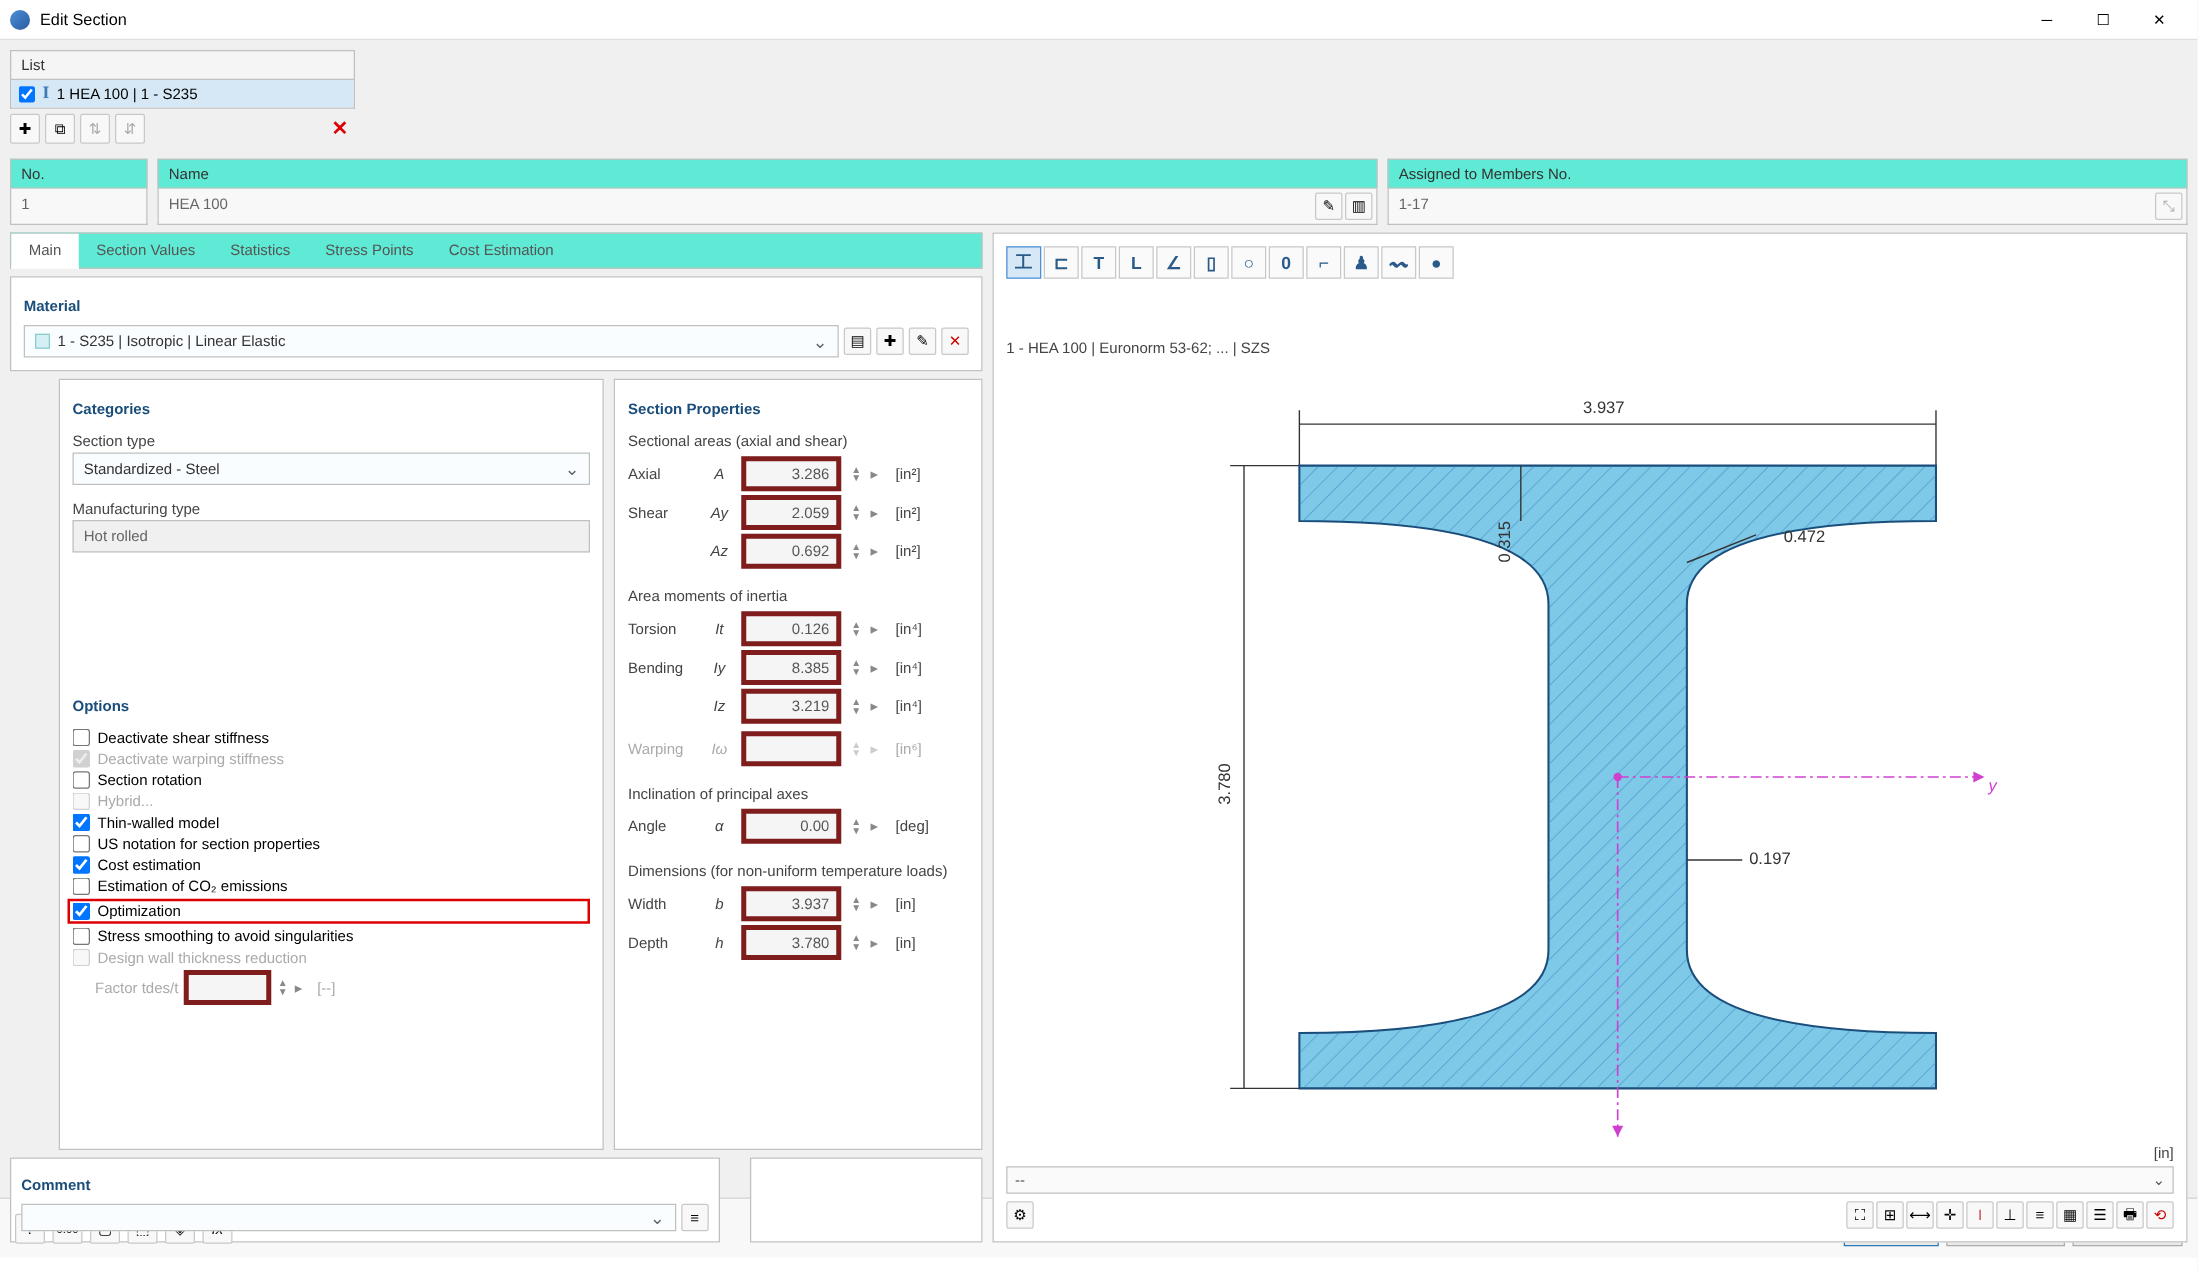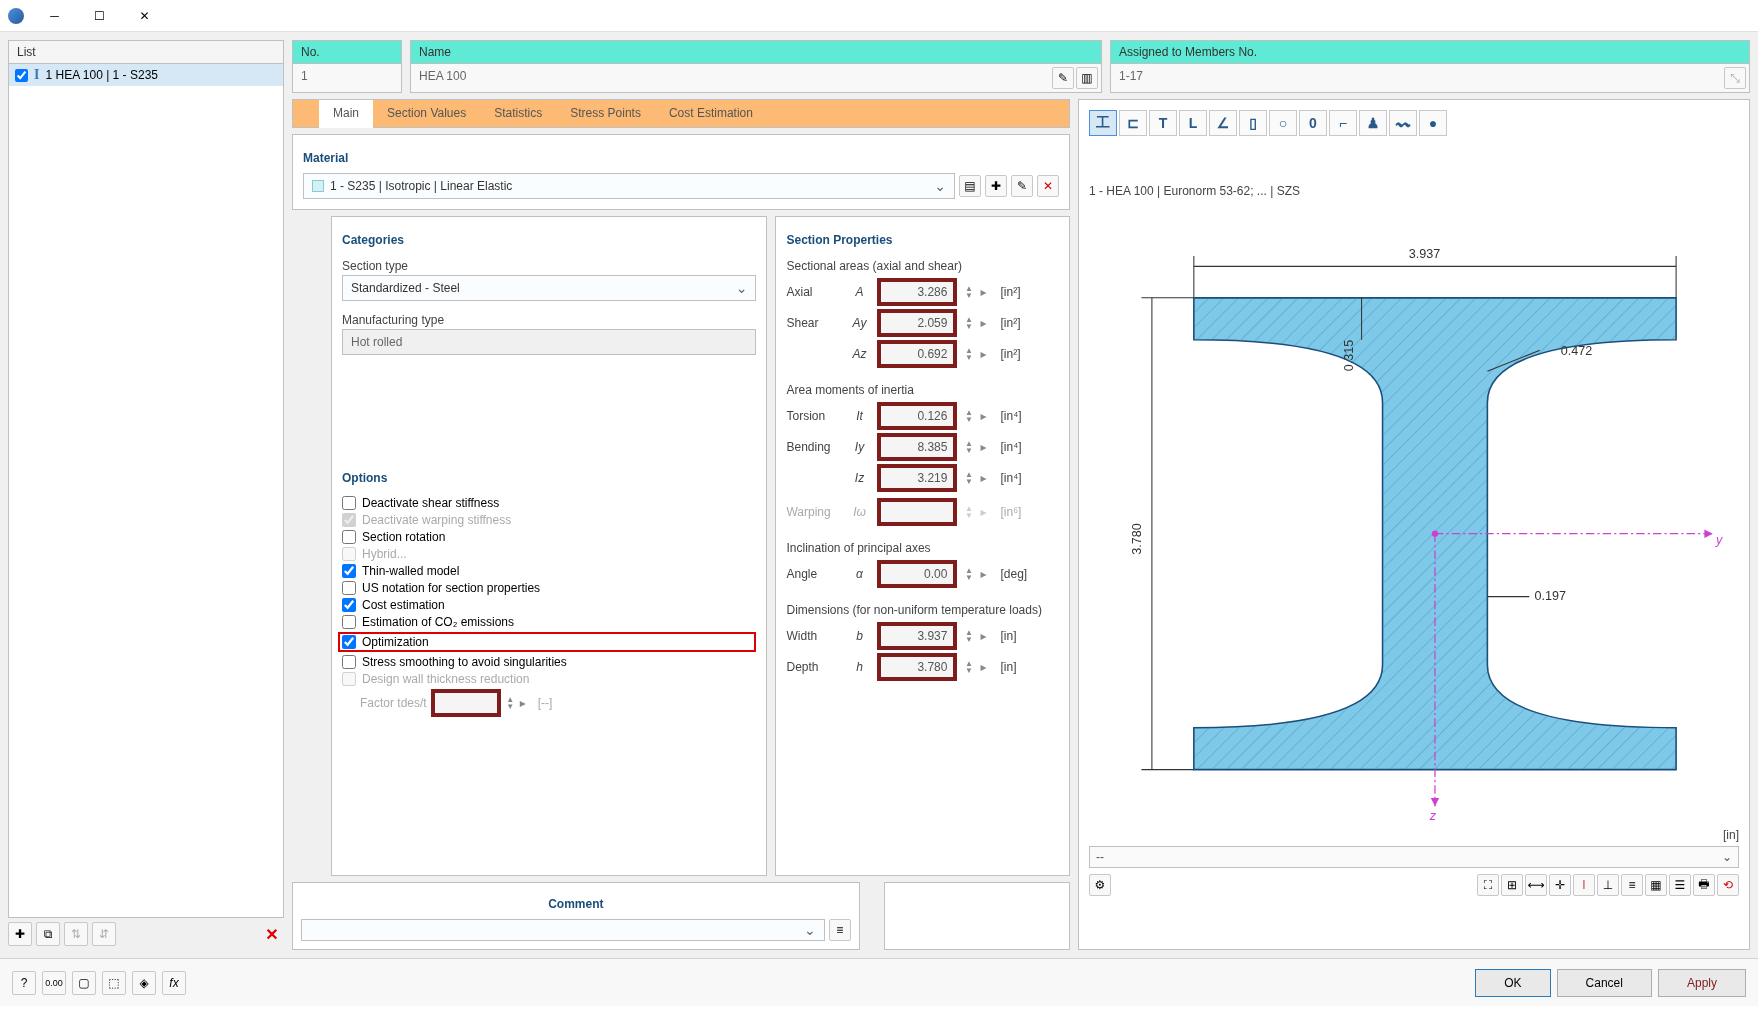--- a/index.html
+++ b/index.html
@@ -3,21 +3,21 @@
 <meta charset="utf-8">
 <style>
 * { box-sizing: border-box; margin: 0; padding: 0; font-family: "Segoe UI", Tahoma, sans-serif; font-size: 12px; }
 body { background: #fff; width: 1758px; height: 1030px; overflow: hidden; }
 
 .titlebar { height: 32px; display: flex; align-items: center; padding: 0 8px; border-bottom: 1px solid #e0e0e0; }
 .titlebar .icon { width: 16px; height: 16px; margin-right: 8px; background: linear-gradient(135deg,#4a90d9,#2c5aa0); border-radius: 50%; }
 .titlebar .title { flex: 1; font-size: 13px; }
 .titlebar .win-btn { width: 45px; height: 28px; display: flex; align-items: center; justify-content: center; cursor: pointer; }
 
-.content { display: flex; height: 926px; padding: 8px; gap: 8px; background: #f0f0f0; }
+.content { display: flex; height: 926px; padding: 8px; gap: 8px; background: #f0f0f0; flex-direction: column; }
 
 .list-panel { width: 276px; display: flex; flex-direction: column; }
 .panel-header { background: #f5f5f5; border: 1px solid #c0c0c0; padding: 4px 8px; font-size: 12px; color: #333; }
 .list-body { flex: 1; background: #fff; border: 1px solid #c0c0c0; border-top: none; }
 .list-item { display: flex; align-items: center; padding: 3px 6px; background: #d6e8f5; cursor: pointer; gap: 6px;}
 .i-icon { color: #3a7ab8; font-weight: bold; font-family: serif; font-size: 14px; }
 .list-toolbar { display: flex; gap: 4px; padding: 4px 0; align-items: center;}
 .tool-btn { width: 24px; height: 24px; border: 1px solid #c8c8c8; background: #f8f8f8; display:flex;align-items:center;justify-content:center;cursor:pointer;border-radius:2px;}
 .tool-btn.red { color: #d00; font-weight: bold; border:none;background:transparent;font-size:16px;}
 
@@ -26,21 +26,21 @@
 .top-row { display: flex; gap: 8px; }
 .field-group { display: flex; flex-direction: column; }
 .field-label { background: #5eead4; border: 1px solid #c0c0c0; padding: 4px 8px; color:#333;}
 .field-input { border: 1px solid #c0c0c0; border-top:none; padding: 5px 8px; background:#f8f8f8; color:#666;height:29px;}
 .no-group { width: 110px; }
 .name-group { flex: 1; position: relative;}
 .assigned-group { width: 640px; position:relative;}
 .name-icons { position:absolute; right:4px; bottom:4px; display:flex; gap:2px;}
 .small-icon-btn { width:22px;height:22px;border:1px solid #c8c8c8;background:#f8f8f8;display:flex;align-items:center;justify-content:center;cursor:pointer;border-radius:2px;}
 
-.tabs-row { display: flex; background:#fdba74;border:1px solid #c0c0c0;padding-left:26px;}
+.tabs-row { display: flex; background:#5eead4;border:1px solid #c0c0c0;}
 .tab { padding: 6px 14px; cursor: pointer; color:#555;}
 .tab.active { background: #fff; border-bottom: 2px solid #fff; margin-bottom:-1px;}
 
 .body-row { flex: 1; display: flex; gap: 8px; margin-left: 39px; }
 .col { background: #fff; border: 1px solid #c0c0c0; padding: 10px; display:flex;flex-direction:column;}
 .col-left { width: 460px; }
 .col-mid { width: 310px; }
 .col-right { flex: 1; position:relative;}
 
 .section-title { font-weight: bold; color: #1a4d7a; margin: 6px 0 8px; font-size:12px;}
@@ -69,21 +69,21 @@
 .arrow-btn { width:14px;color:#888;cursor:pointer;}
 .unit { color:#444;}
 
 .preview-toolbar { display:flex; gap:2px; margin-bottom:8px;flex-wrap:wrap;}
 .shape-btn { width:28px;height:26px;border:1px solid #c8c8c8;background:#fafafa;display:flex;align-items:center;justify-content:center;cursor:pointer;color:#2a5a8a;font-weight:bold;font-size:14px;}
 .shape-btn.active { background:#d6e8f5;border-color:#4a90d9;}
 
 .preview-caption { color:#444; margin-bottom:10px;}
 .preview-canvas { position:relative;width:100%;height:620px;}
 
-.comment-row { display:flex;gap:24px;text-align:center;}
+.comment-row { display:flex;gap:24px;}
 .comment-col { background:#fff;border:1px solid #c0c0c0;padding:8px;}
 .comment-main { width:580px;}
 .comment-side { width:190px;}
 
 .preview-bottom { display:flex;align-items:center;gap:4px;margin-top:4px;}
 .preview-bottom .dropdown-wide{flex:1;border:1px solid #c0c0c0;background:#fafafa;padding:3px 6px;position:relative;color:#555;}
 .preview-bottom .dropdown-wide::after{content:"⌄";position:absolute;right:6px;}
 .bottom-icons { display:flex;gap:2px;}
 
 .footer { height: 48px; display:flex; align-items:center; padding: 0 12px; gap:6px;border-top:1px solid #d0d0d0;background:#f8f8f8;}
@@ -98,20 +98,21 @@
 .axis-line { stroke:#d040d0; stroke-width:1.2; stroke-dasharray:8 3 2 3;}
 .axis-text { fill:#d040d0;font-size:12px;font-style:italic;}
 .section-fill { fill:#7ec8e8;stroke:#1a4d7a;stroke-width:1.5;}
 .hatch { stroke:#2a7ab8;stroke-width:1;}
 </style>
 </head>
 <body>
 
 <div class="titlebar">
   <div class="icon"></div>
+  <div class="title">Edit Section</div>
   <div class="win-btn">─</div>
   <div class="win-btn">☐</div>
   <div class="win-btn">✕</div>
 </div>
 
 <div class="content">
 
   <div class="list-panel">
     <div class="panel-header">List</div>
     <div class="list-body">

